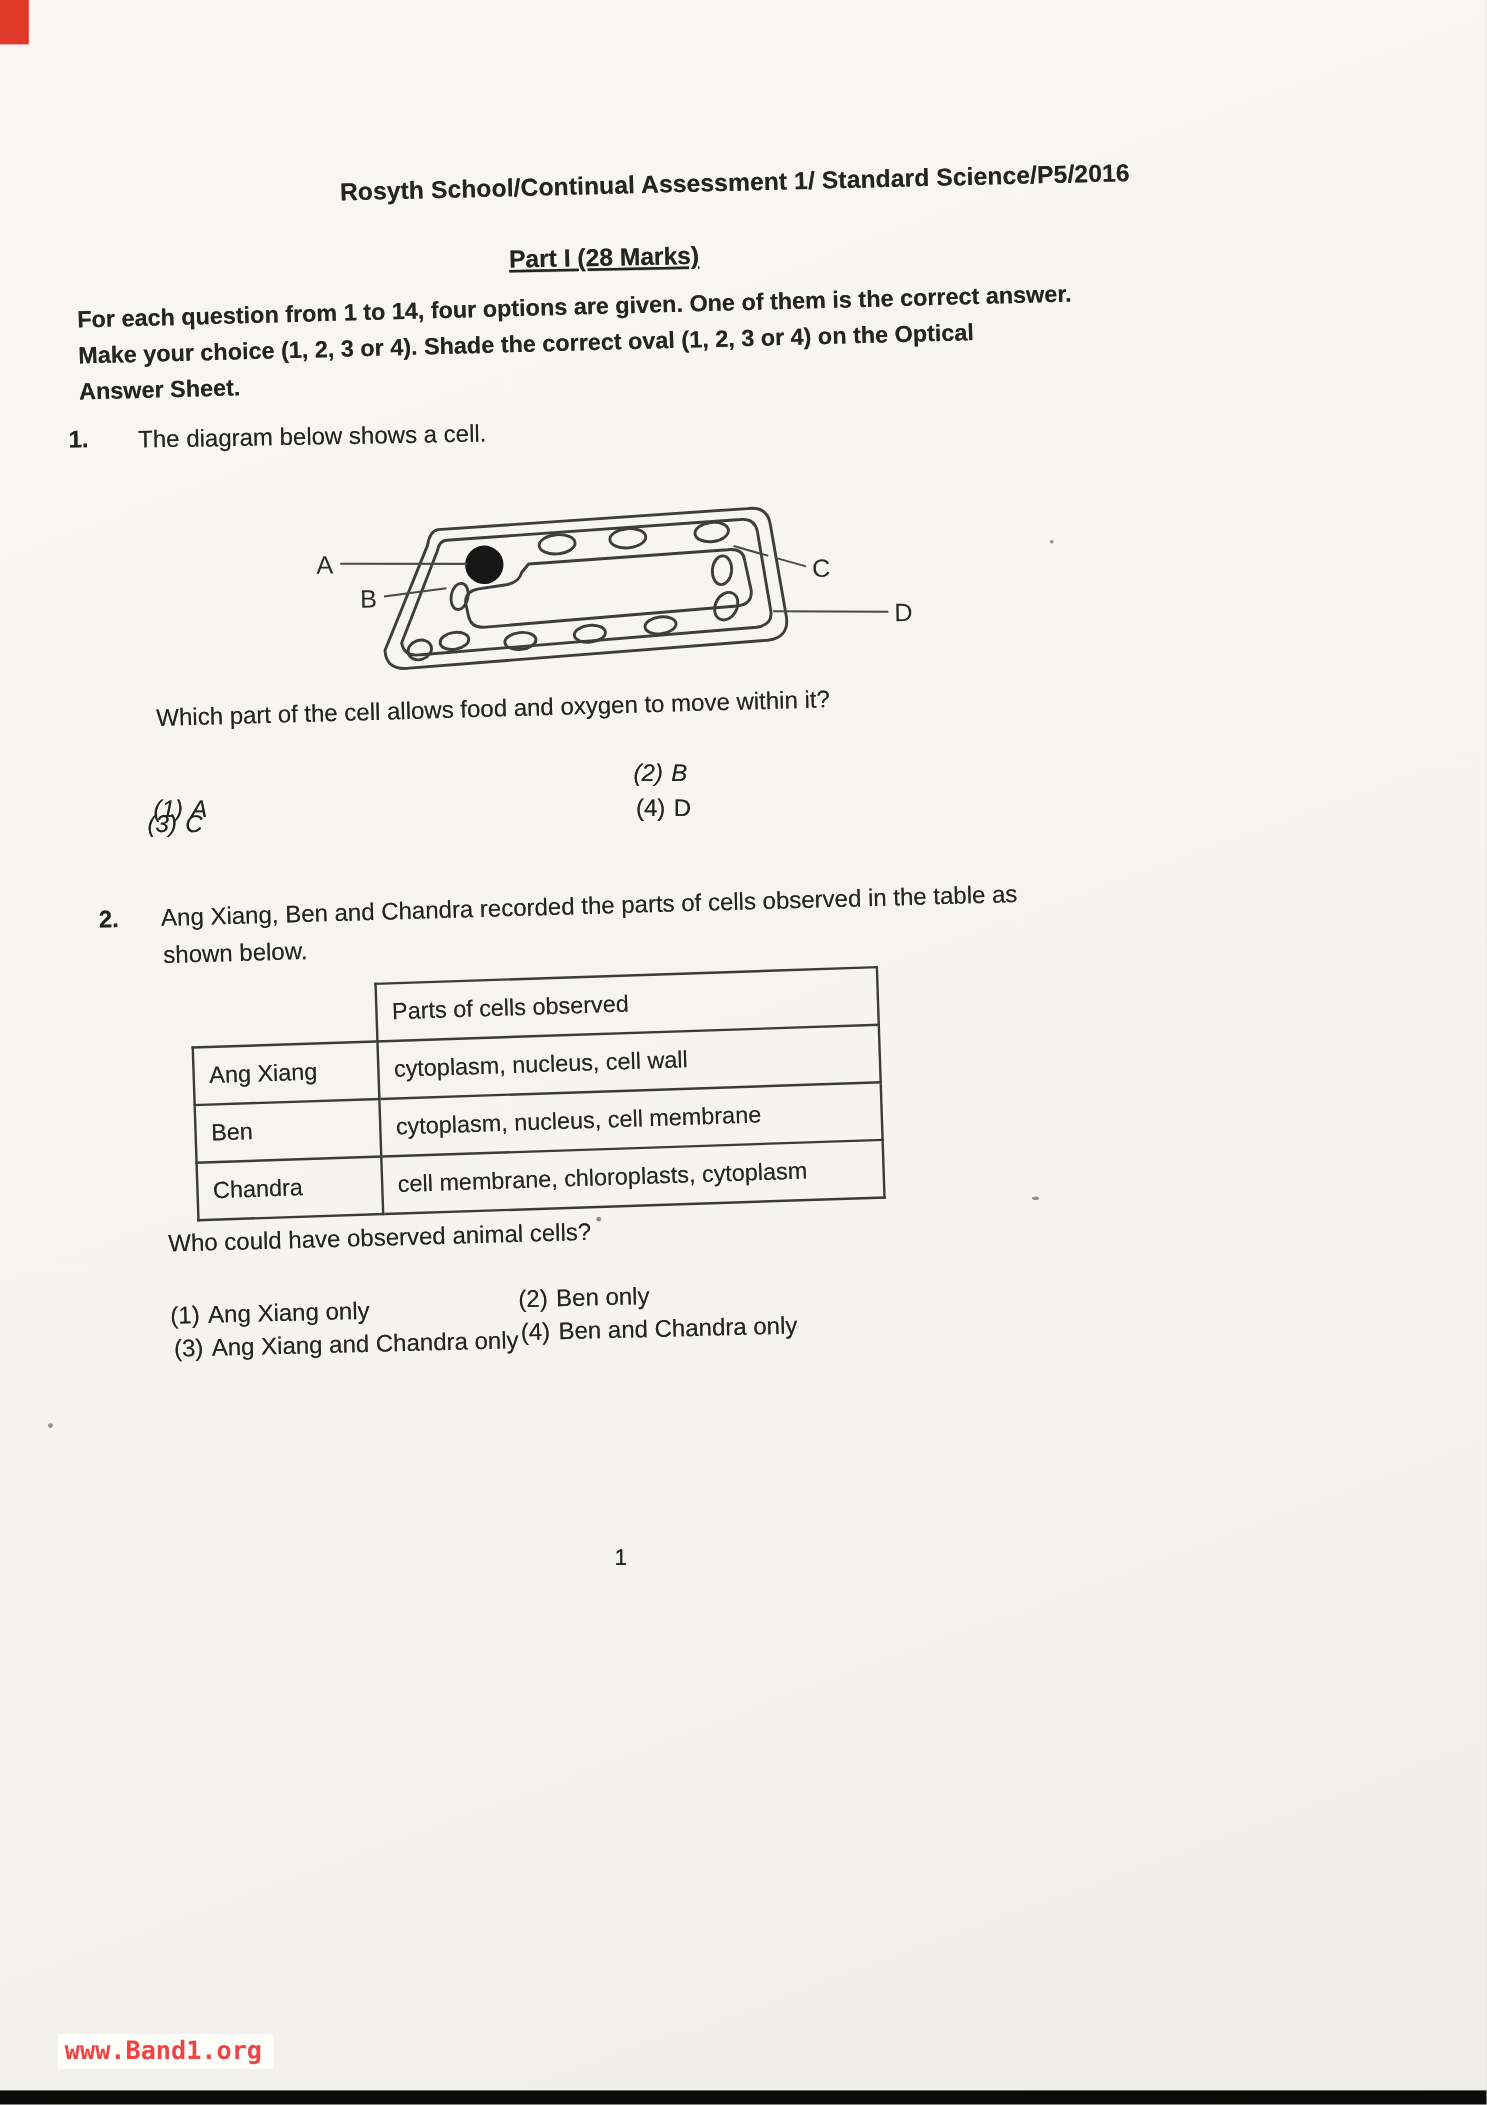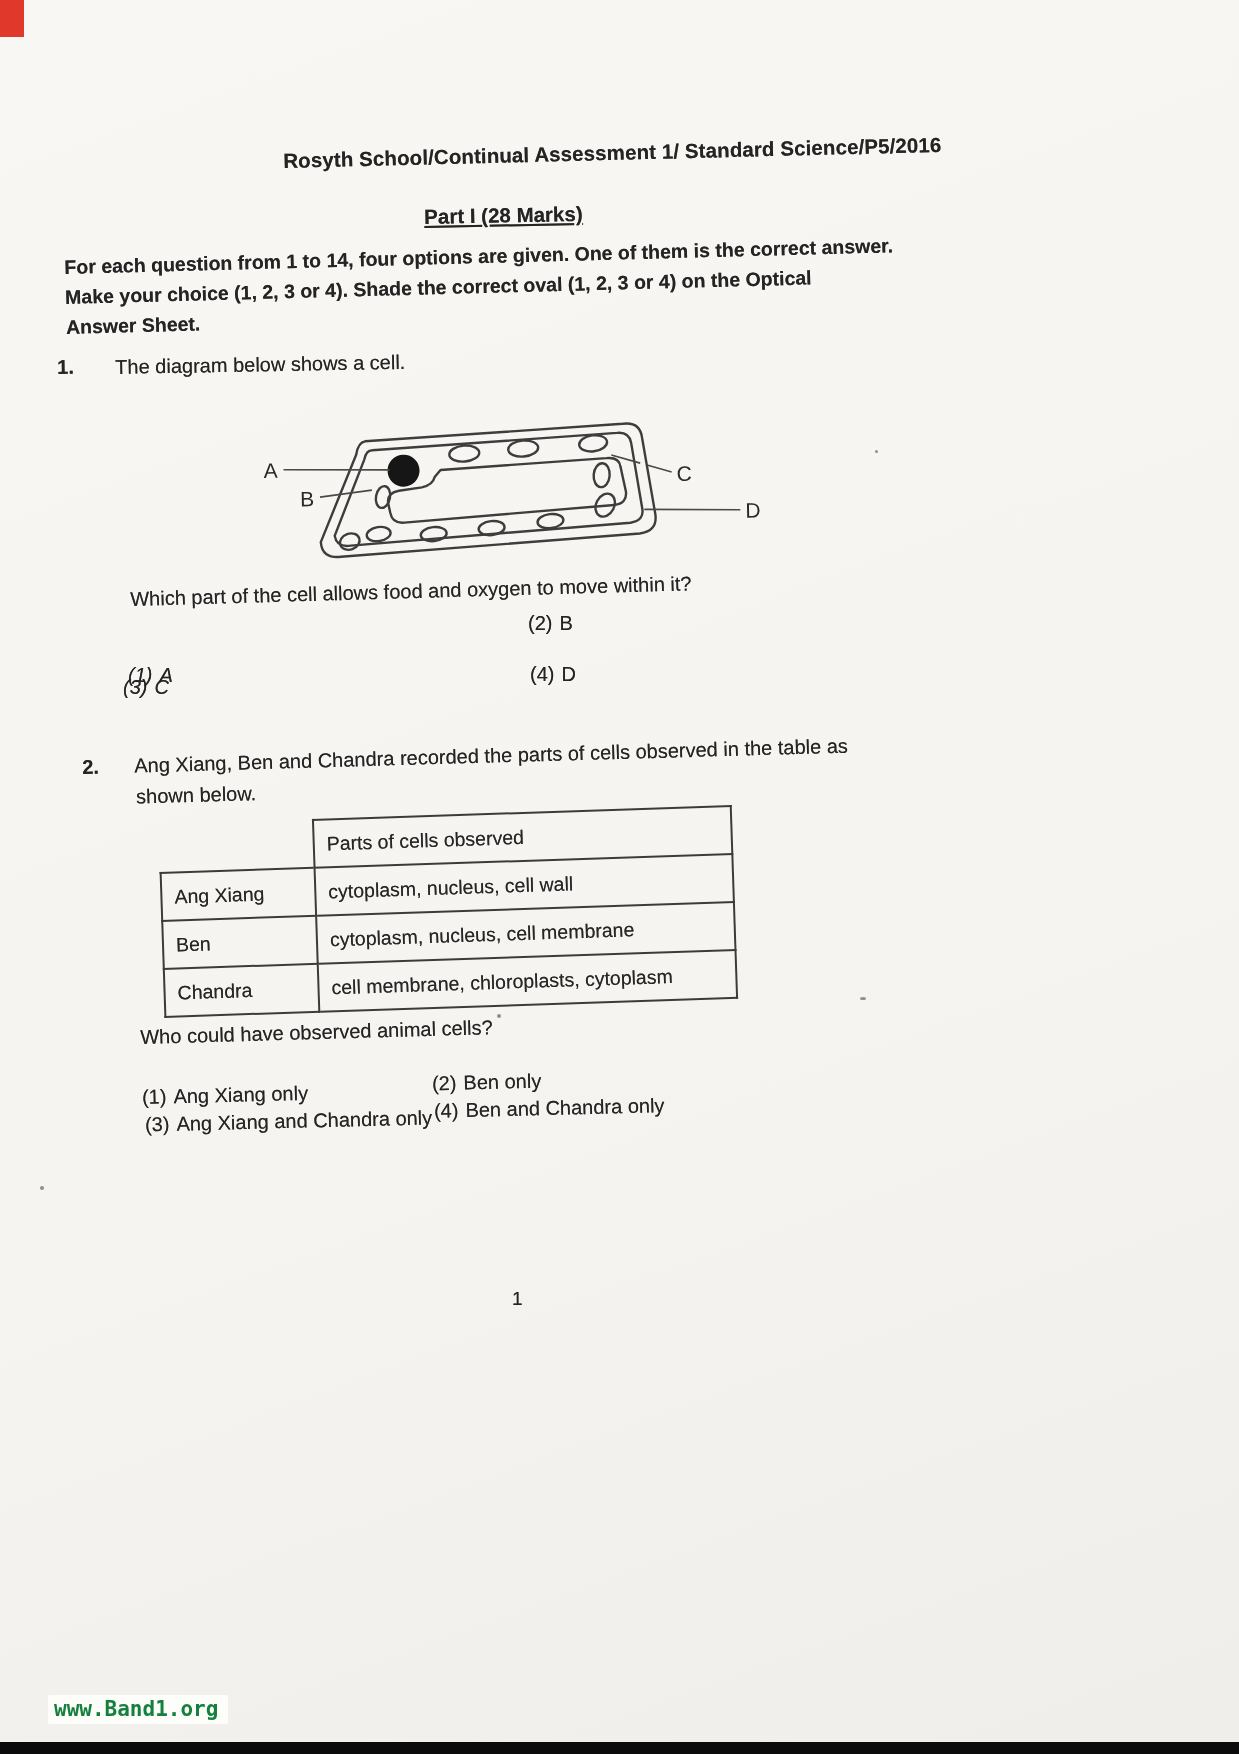--- a/index.html
+++ b/index.html
@@ -73,21 +73,21 @@
   table.obs-table td.empty-cell{border:none;}
 
   .q2-question{left:140px;top:1026px;font-size:20px;white-space:nowrap;
     transform:rotate(-1.6deg);transform-origin:left top;}
 
   .page-number{left:512px;top:1288px;font-size:19px;}
 
   .watermark{
     left:48px;top:1695px;
     font-family:"DejaVu Sans Mono","Liberation Mono",monospace;
-    font-size:21px;font-weight:700;color:#15803d;
+    font-size:21px;font-weight:700;color:#ef4444;
     background:#fdfdfa;padding:2px 10px 3px 6px;border-radius:2px;
     white-space:nowrap;
   }
   .footer-bar{left:0;bottom:0;width:1239px;height:12px;background:#0b0b0b;}
 
   .speck{width:4px;height:4px;border-radius:50%;background:rgba(60,60,60,.55);}
   .speck.s1{left:497px;top:1014px;}
   .speck.s2{left:860px;top:997px;width:6px;height:3px;}
   .speck.s3{left:40px;top:1186px;}
   .speck.s4{left:875px;top:450px;width:3px;height:3px;}
@@ -149,21 +149,21 @@
     <text x="449" y="69">C</text>
     <text x="517" y="107">D</text>
   </svg>
 
   <div class="abs q1-question ink">Which part of the cell allows food and oxygen to move within it?</div>
 
   <div>
     <span class="option ink" style="left:128px;top:664px;font-style:italic;">
       <span class="opt-num">(1)</span><span>A</span>
     </span>
-    <span class="option ink" style="left:528px;top:612px;">
+    <span class="option ink" style="left:528px;top:634px;font-style:italic;">
       <span class="opt-num">(2)</span><span>B</span>
     </span>
     <span class="option ink" style="left:123px;top:676px;font-style:italic;">
       <span class="opt-num">(3)</span><span>C</span>
     </span>
     <span class="option ink" style="left:530px;top:663px;">
       <span class="opt-num">(4)</span><span>D</span>
     </span>
   </div>
 

